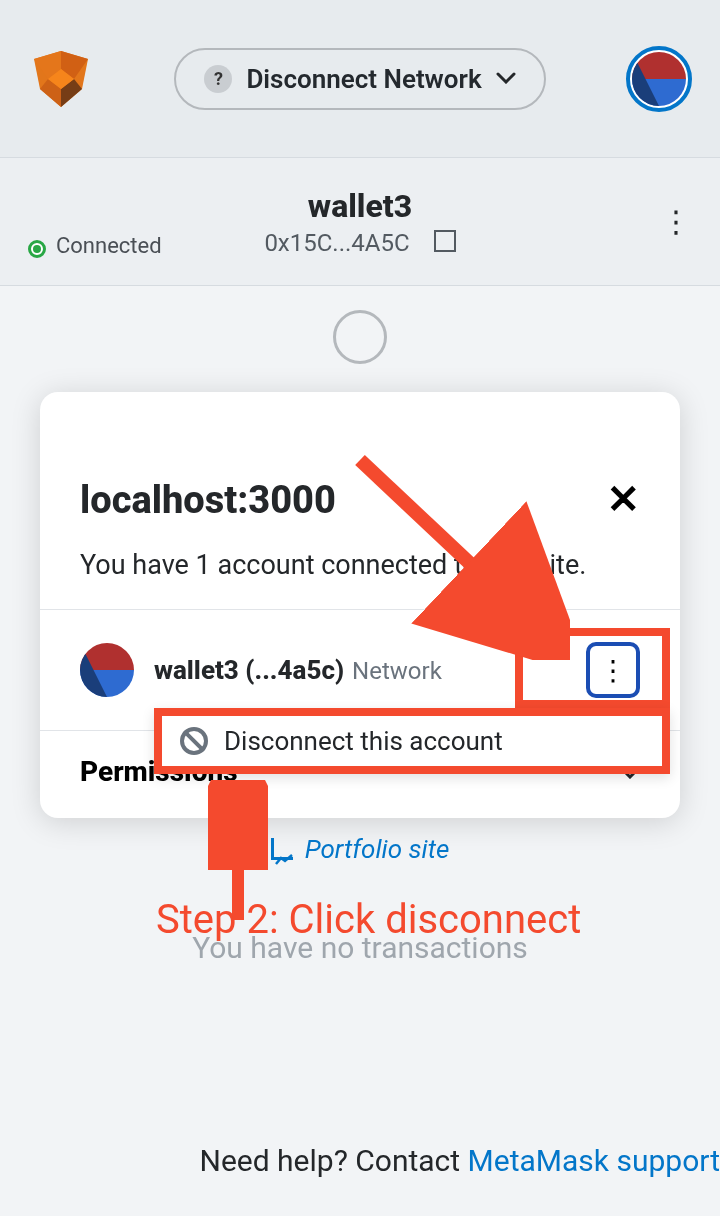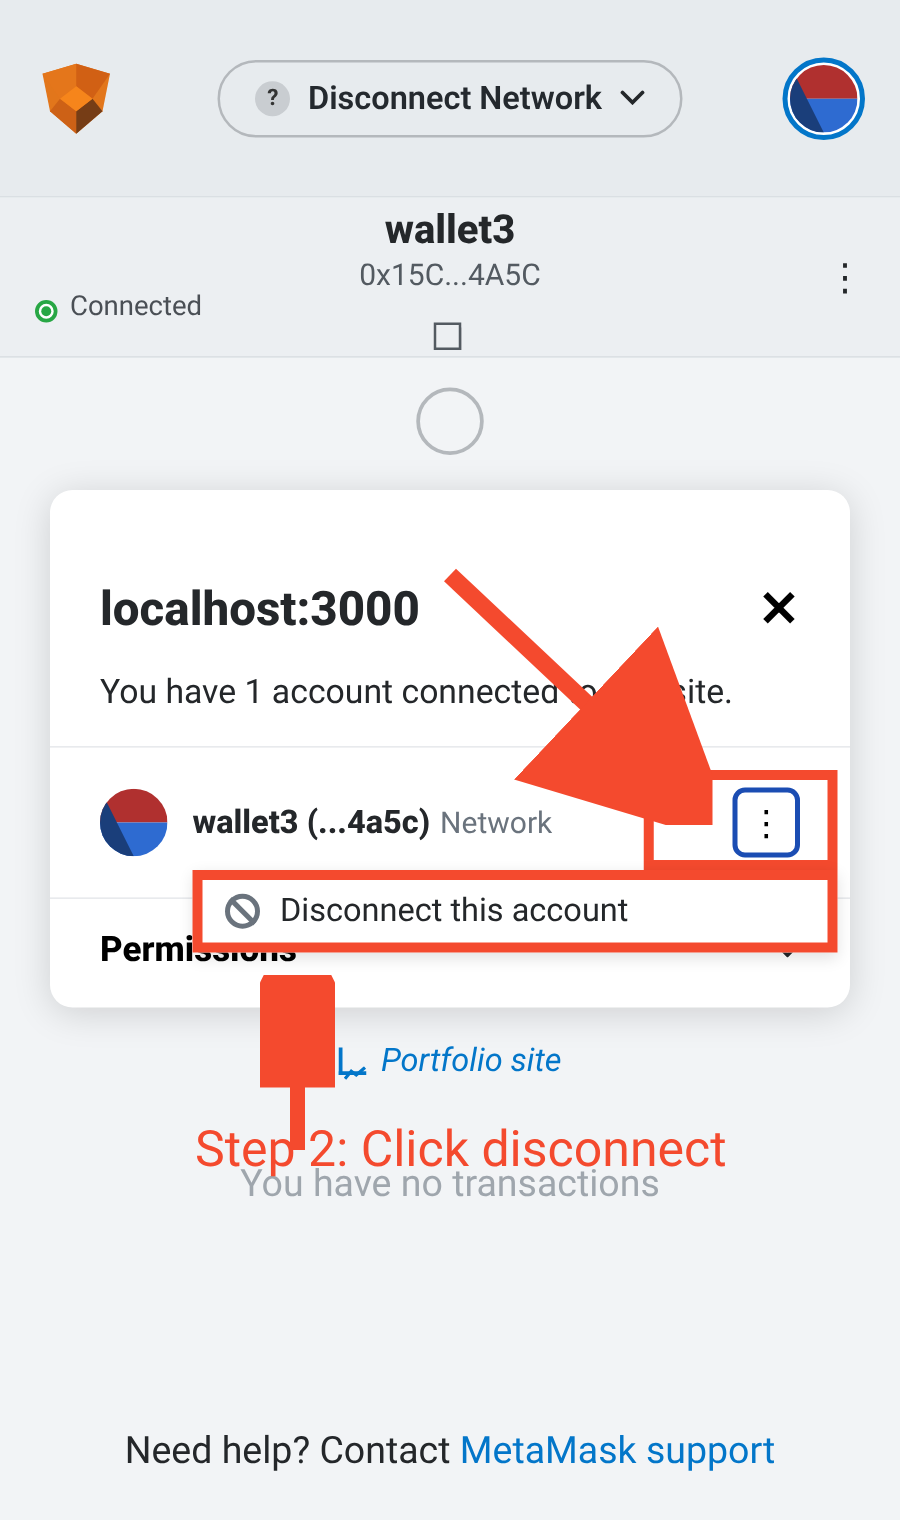--- a/index.html
+++ b/index.html
@@ -18,31 +18,31 @@
   .avatar-inner .bot { position:absolute; inset:50% 0 0 0; background:#2e6bd1; }
   .avatar-inner .tri { position:absolute; left:0; top:0; width:0;height:0; border-right:27px solid transparent; border-bottom:54px solid #1a3e7a; }
 
   
   .account-bar { height: 128px; display:flex; align-items:center; padding: 0 28px; background:#eceff2; border-bottom:1px solid #d6dbe0; }
   .conn-status { display:flex; align-items:flex-end; gap:10px; font-size:22px; color:#4a4f55;margin-top:48px; }
   .conn-dot { width:18px; height:18px; border-radius:50%; border:3px solid #28a745; background:#fff; display:inline-flex; align-items:center; justify-content:center;}
   .conn-dot::after{content:''; width:8px;height:8px;border-radius:50%; background:#28a745; display:block;}
   .account-center { position:absolute; left:0; right:0; text-align:center; pointer-events:none; }
   .wallet-name { font-size:32px; font-weight:800; color:#24272a; }
-  .wallet-addr { font-size:24px; color:#535a61; margin-top:4px; display:flex; gap:28px; align-items:center; justify-content:center;flex-direction:column; }
+  .wallet-addr { font-size:24px; color:#535a61; margin-top:4px; display:flex; gap:28px; align-items:center; justify-content:center; }
   .copy-icon { display:inline-block; width:18px; height:18px; border:2px solid #535a61; position:relative; }
   .copy-icon::before { content:''; position:absolute; width:18px; height:18px; border:2px solid #535a61; top:-6px; left:-6px; background:#eceff2; }
   .kebab { pointer-events:auto; font-size:30px; color:#24272a; margin-left:auto; cursor:pointer; letter-spacing:1px; }
 
   
   .spinner { width:54px; height:54px; border-radius:50%; border:3px solid #b4b8bc; margin: 24px auto 0; }
 
   
   .modal { position:absolute; left:40px; right:40px; top:392px; background:#fff; border-radius:18px; box-shadow:0 4px 30px rgba(0,0,0,.15); padding:0; }
-  .modal-head { padding: 72px 40px 28px; }
+  .modal-head { padding: 72px 40px 28px; margin-top: 12px; }
   .modal-title-row{ display:flex; justify-content:space-between; align-items:center; }
   .modal-title { font-size:38px; font-weight:800; color:#24272a; }
   .close-x { font-size:40px; font-weight:900; cursor:pointer; }
   .modal-sub { margin-top:26px; font-size:27px; color:#24272a; }
   .modal-row { border-top:1px solid #e1e4e8; padding:32px 40px; display:flex; align-items:center; gap:20px; position:relative; }
   .mini-avatar { width:54px;height:54px;border-radius:50%; overflow:hidden; position:relative; }
   .mini-avatar .top{position:absolute;inset:0 0 50% 0;background:#b0302f;}
   .mini-avatar .bot{position:absolute;inset:50% 0 0 0;background:#2e6bd1;}
   .mini-avatar .tri{position:absolute;left:0;top:0;width:0;height:0;border-right:27px solid transparent;border-bottom:54px solid #1a3e7a;}
   .row-wallet { font-size:26px; font-weight:800; color:#24272a; }
@@ -60,21 +60,21 @@
   
   .portfolio { position:absolute; left:0; right:0; top:834px; text-align:center; font-size:26px; color:#0376c9; display:flex; gap:12px; align-items:center; justify-content:center;font-style:italic; }
   .chart-icon{ width:22px;height:22px; display:inline-block; position:relative; }
   .chart-icon::before{content:'';position:absolute;left:0;bottom:0;width:100%;height:3px;background:#0376c9;}
   .chart-icon::after{content:'';position:absolute;left:0;bottom:0;width:3px;height:100%;background:#0376c9;}
   .chart-line{position:absolute;left:4px;bottom:6px;width:18px;height:12px;}
   .chart-line svg{width:100%;height:100%;}
 
   .no-tx { position:absolute; left:0; right:0; top:930px; text-align:center; font-size:30px; color:#9fa6ad; }
 
-  .help { position:absolute; left:0; right:0; bottom:38px; text-align:center; font-size:30px; color:#24272a;margin-top:20px; }
+  .help { position:absolute; left:0; right:0; bottom:38px; text-align:right; font-size:30px; color:#24272a;margin-top:20px; }
   .help a { color:#0376c9; text-decoration:none; }
 
   
   .anno { position:absolute; color:#f44a2e; font-size:40px; font-weight:400; pointer-events:none; white-space:nowrap; }
   .step1 { left:152px; top:396px; }
   .step2 { left:156px; top:896px; }
   .arrow1 { position:absolute; left:350px; top:450px; pointer-events:none; }
   .arrow2 { position:absolute; left:208px; top:780px; pointer-events:none; }
 </style>
 </head>

